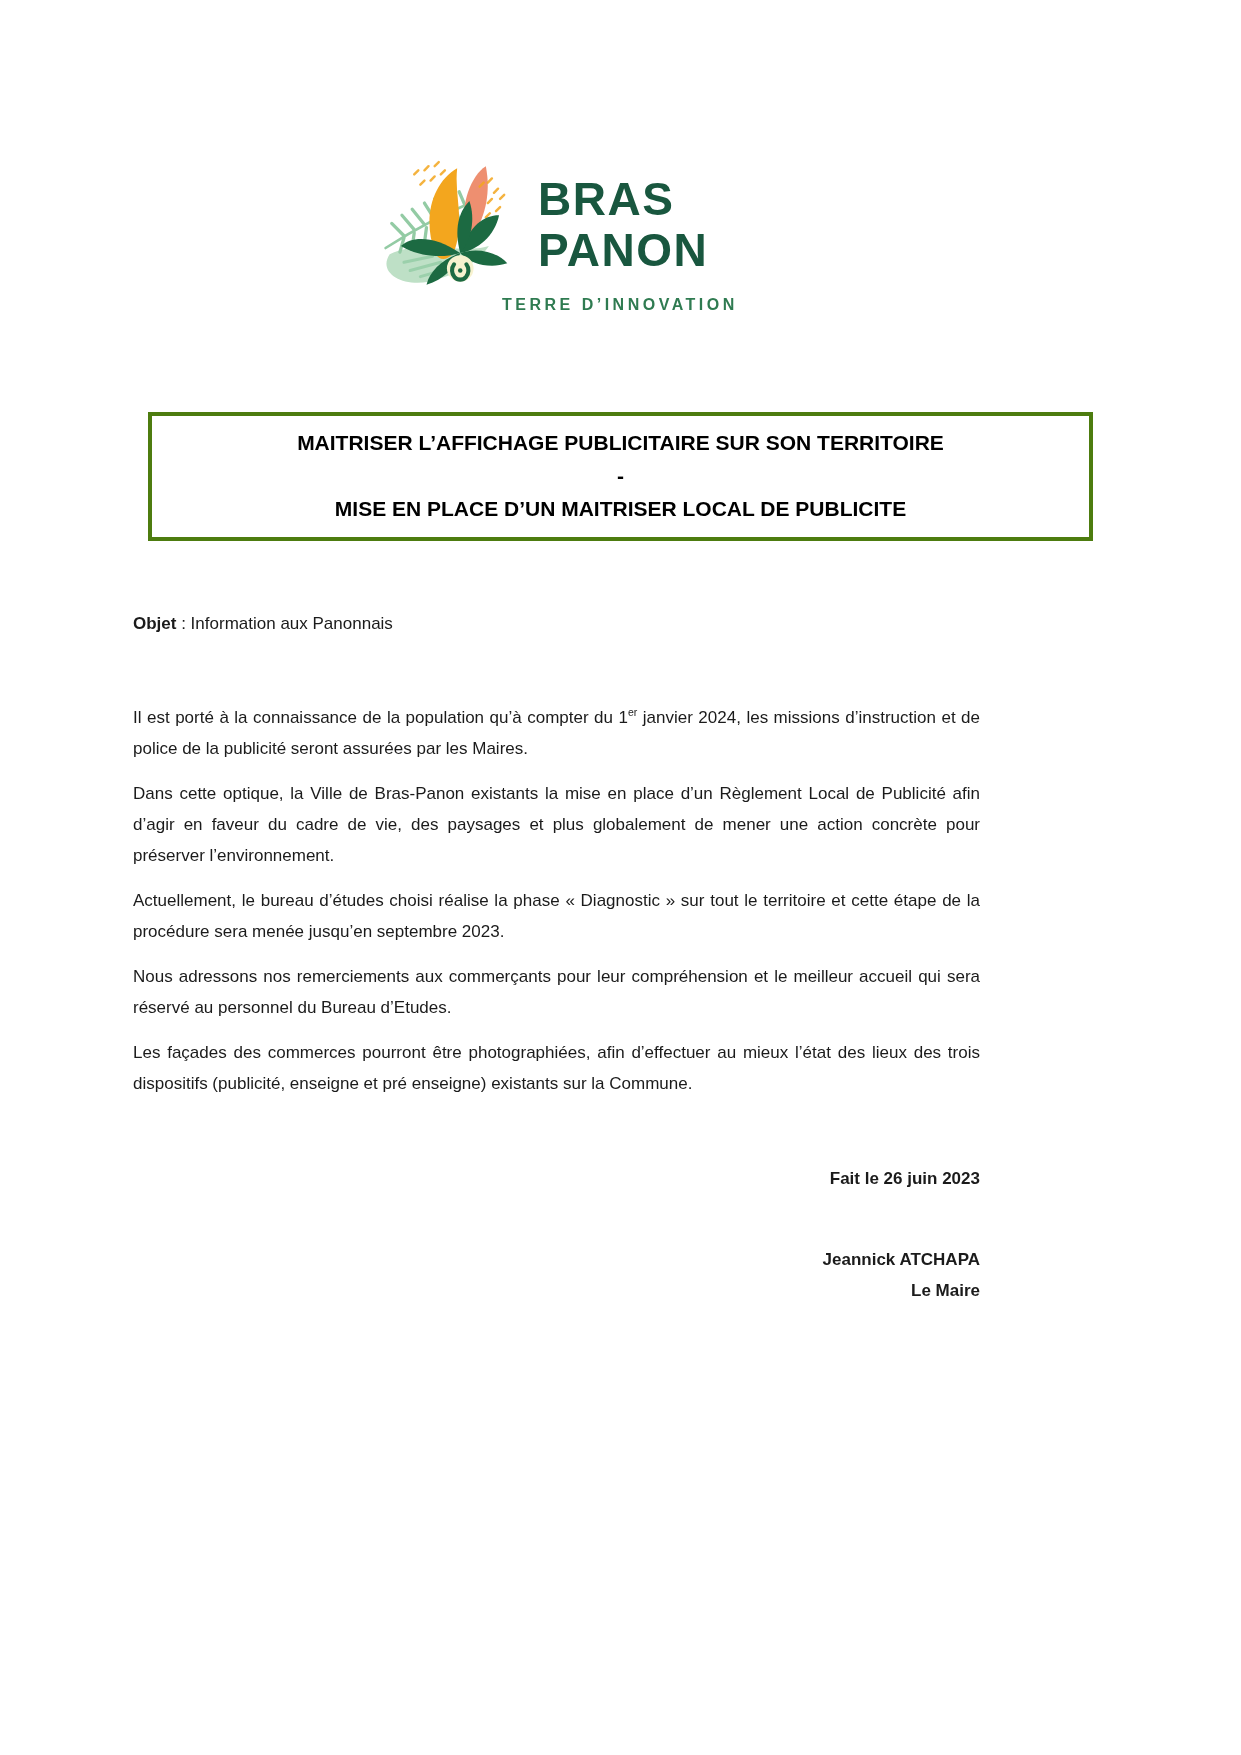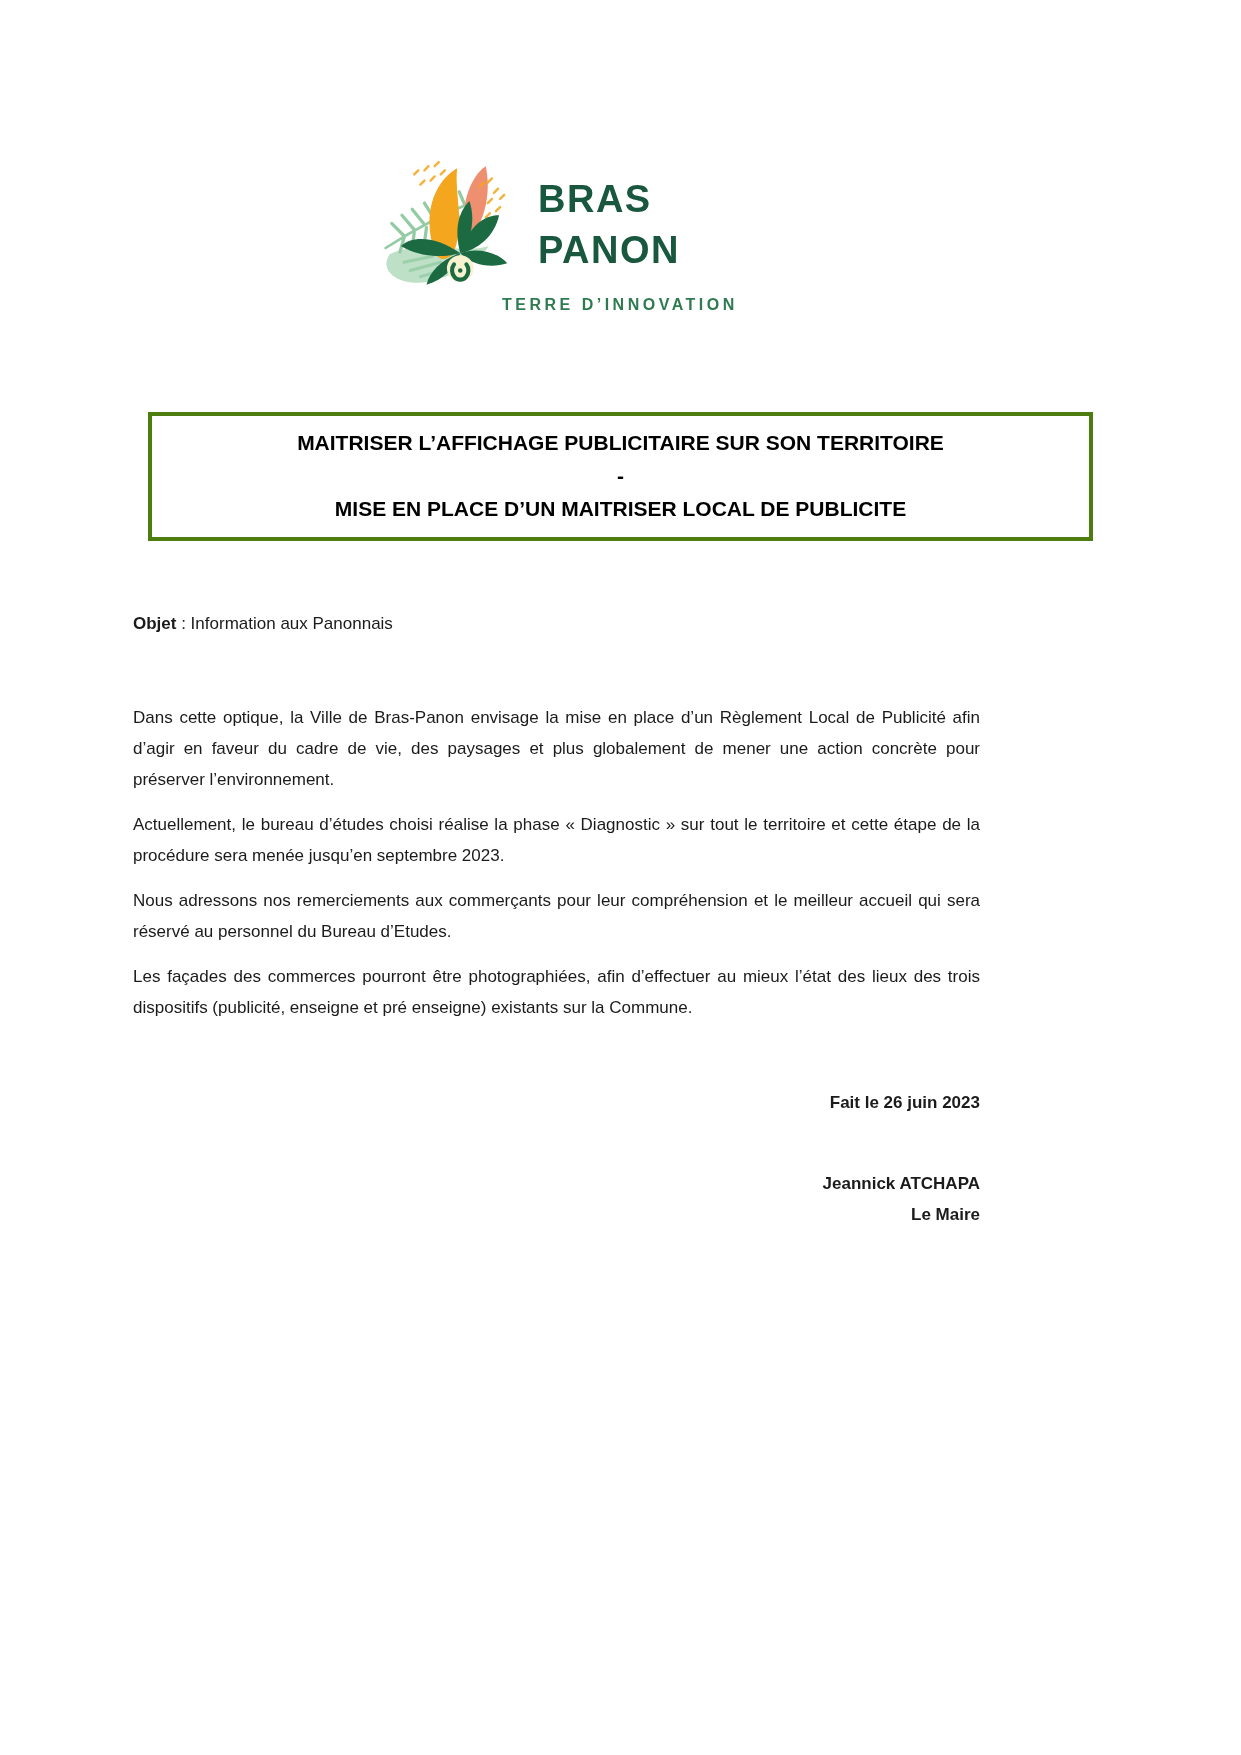--- a/index.html
+++ b/index.html
@@ -12,21 +12,21 @@
     overflow:hidden;
   }
 
   
   .logo-block{position:absolute;top:156px;left:370px;width:410px;}
   .logo-row{display:flex;align-items:flex-start;}
   .logo-art{width:160px;height:138px;flex:0 0 auto;}
   .logo-name{
     margin-left:8px;margin-top:18px;
     font-weight:800;
-    font-size:38px;line-height:51px;
+    font-size:46px;line-height:51px;
     letter-spacing:1.5px;
     color:#19573F;
   }
   .logo-tagline{
     margin-top:2px;
     padding-left:132px;
     font-weight:700;
     font-size:16px;
     letter-spacing:3.5px;
     color:#2F7B51;
@@ -132,22 +132,23 @@
 
   <section class="title-box">
     <div>MAITRISER L’AFFICHAGE PUBLICITAIRE SUR SON TERRITOIRE</div>
     <div>-</div>
     <div>MISE EN PLACE D’UN MAITRISER LOCAL DE PUBLICITE</div>
   </section>
 
   <main class="content">
     <p class="objet"><b>Objet</b><span> : Information aux Panonnais</span></p>
 
+    <p class="para"><span>Il est porté à la connaissance de la population qu’à compter du 1</span><sup>er</sup><span> janvier 2024, les missions d’instruction et de police de la publicité seront assurées par les Maires.</span></p>
 
-    <p class="para">Dans cette optique, la Ville de Bras-Panon envisage la mise en place d’un Règlement Local de Publicité afin d’agir en faveur du cadre de vie, des paysages et plus globalement de mener une action concrète pour préserver l’environnement.</p>
+    <p class="para">Dans cette optique, la Ville de Bras-Panon existants la mise en place d’un Règlement Local de Publicité afin d’agir en faveur du cadre de vie, des paysages et plus globalement de mener une action concrète pour préserver l’environnement.</p>
 
     <p class="para">Actuellement, le bureau d’études choisi réalise la phase « Diagnostic » sur tout le territoire et cette étape de la procédure sera menée jusqu’en septembre 2023.</p>
 
     <p class="para">Nous adressons nos remerciements aux commerçants pour leur compréhension et le meilleur accueil qui sera réservé au personnel du Bureau d’Etudes.</p>
 
     <p class="para">Les façades des commerces pourront être photographiées, afin d’effectuer au mieux l’état des lieux des trois dispositifs (publicité, enseigne et pré enseigne) existants sur la Commune.</p>
 
     <div class="signature">
       <p class="sig-date">Fait le 26 juin 2023</p>
       <p class="sig-line">Jeannick ATCHAPA</p>

